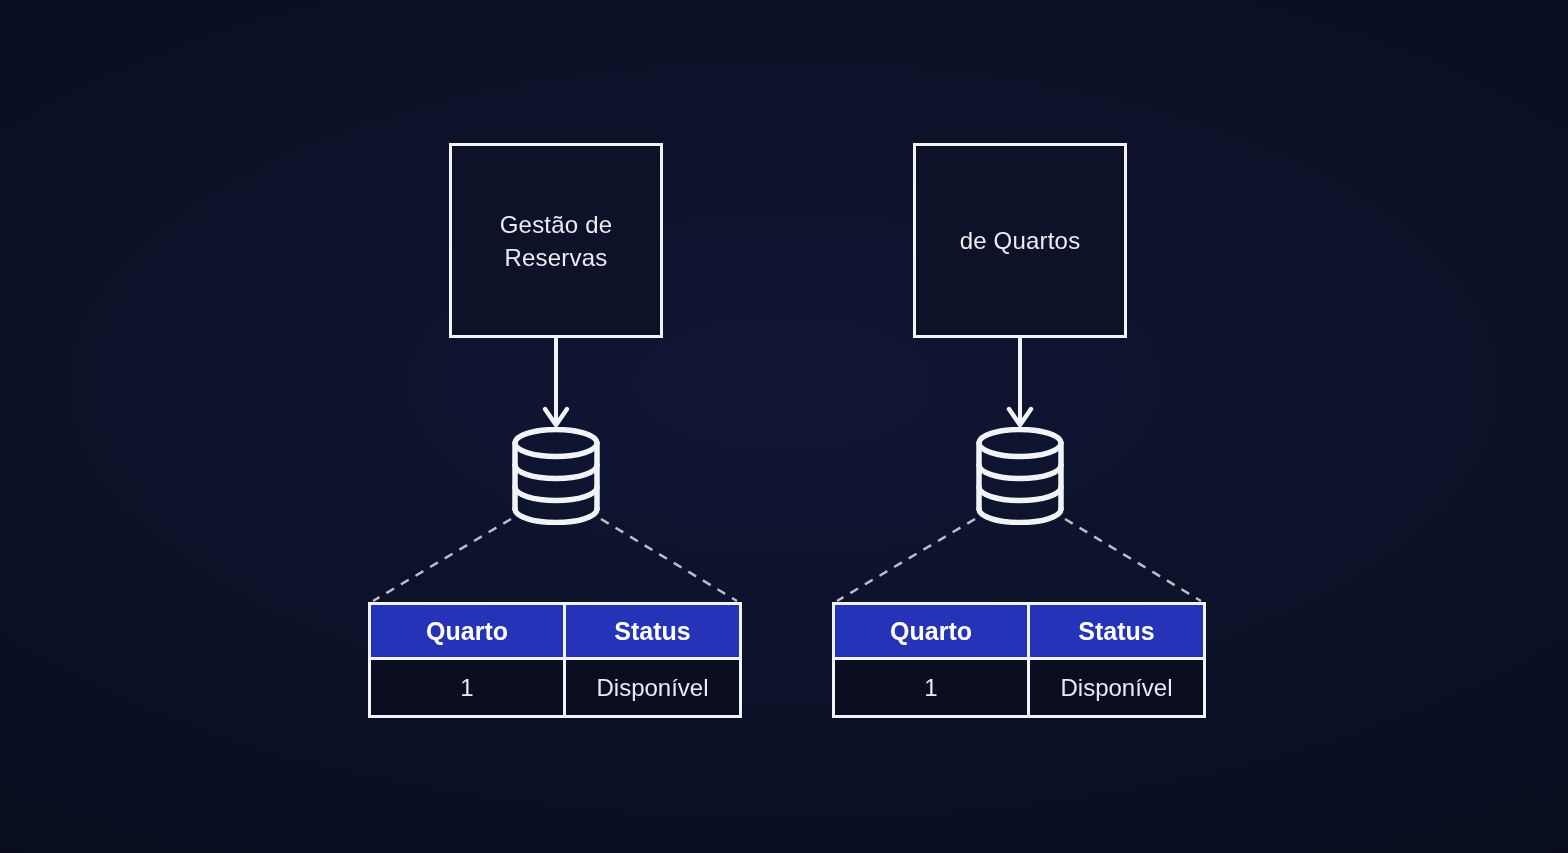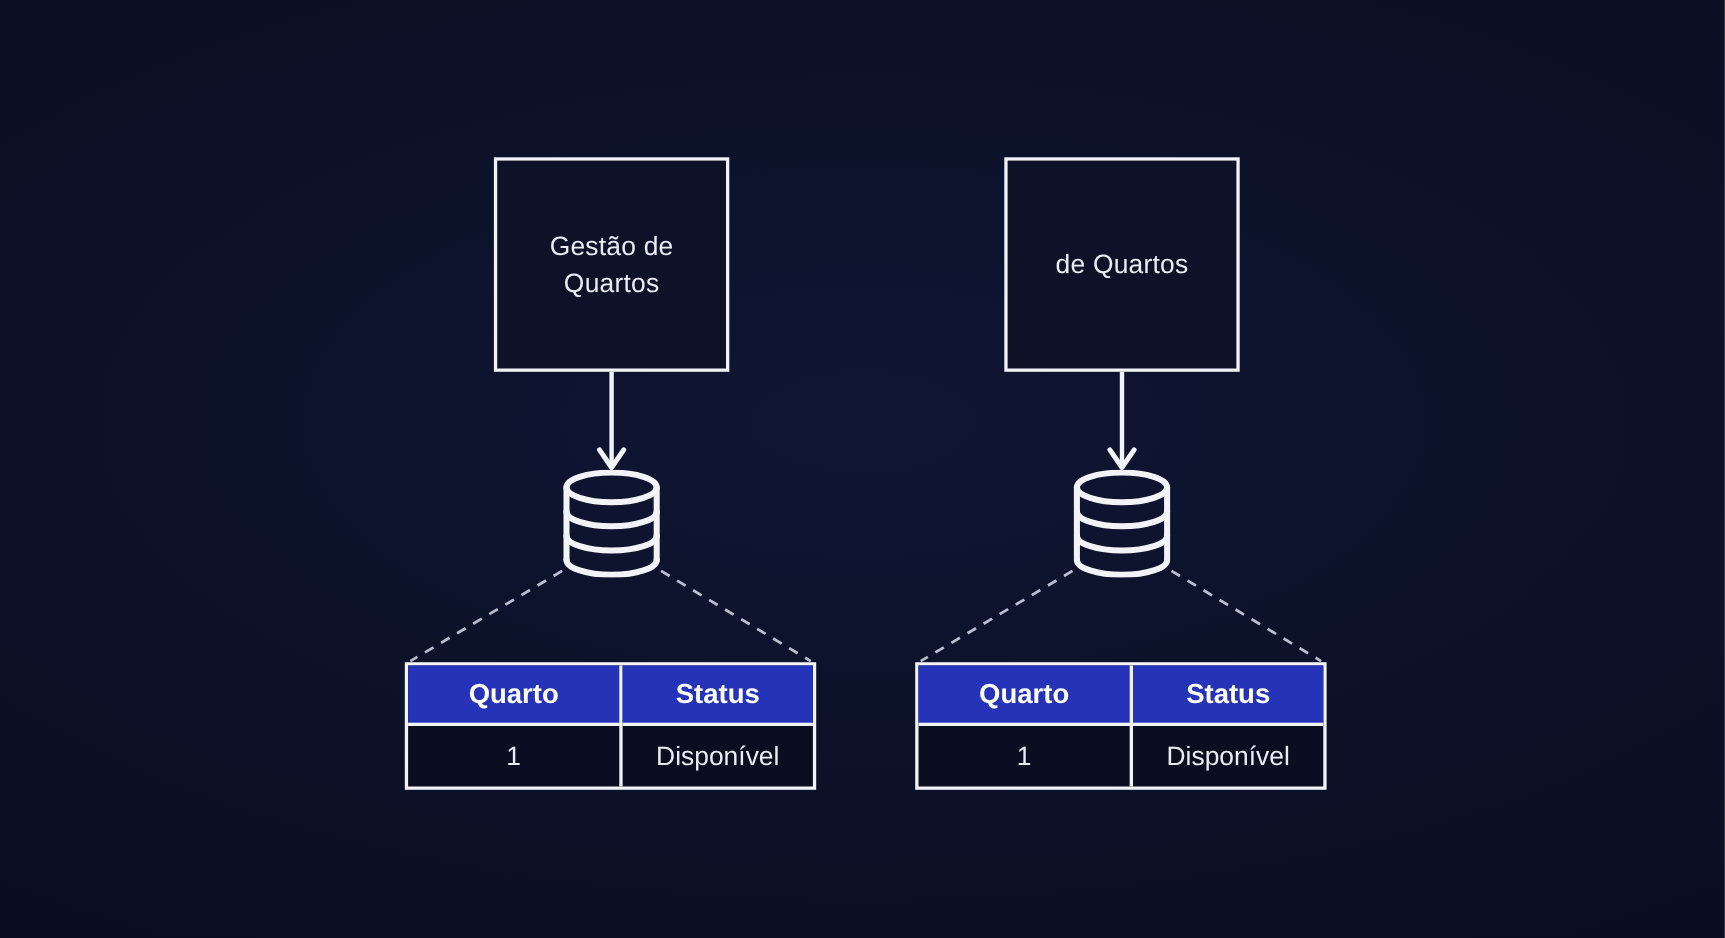--- a/index.html
+++ b/index.html
@@ -99,21 +99,21 @@
   .cell.body{color:var(--text);}
 </style>
 </head>
 <body>
 
 <div>
 
   <div class="flow left">
     <div class="process-box">
       <div class="line">Gestão de</div>
-      <div class="line">Quartos</div>
+      <div class="line">Reservas</div>
     </div>
 
     <svg class="arrow-svg" viewBox="0 0 32 92">
       <line x1="16" y1="0" x2="16" y2="85" stroke="#f2f3f7" stroke-width="4"></line>
       <path d="M5 71 L16 87 L27 71" fill="none" stroke="#f2f3f7" stroke-width="4.5" stroke-linecap="round" stroke-linejoin="round"></path>
     </svg>
 
     <svg class="db-svg" viewBox="0 0 94 98">
       <g fill="none" stroke="#f2f3f7" stroke-width="5.5" stroke-linecap="round">
         <ellipse cx="47" cy="16" rx="41" ry="13.5"></ellipse>

